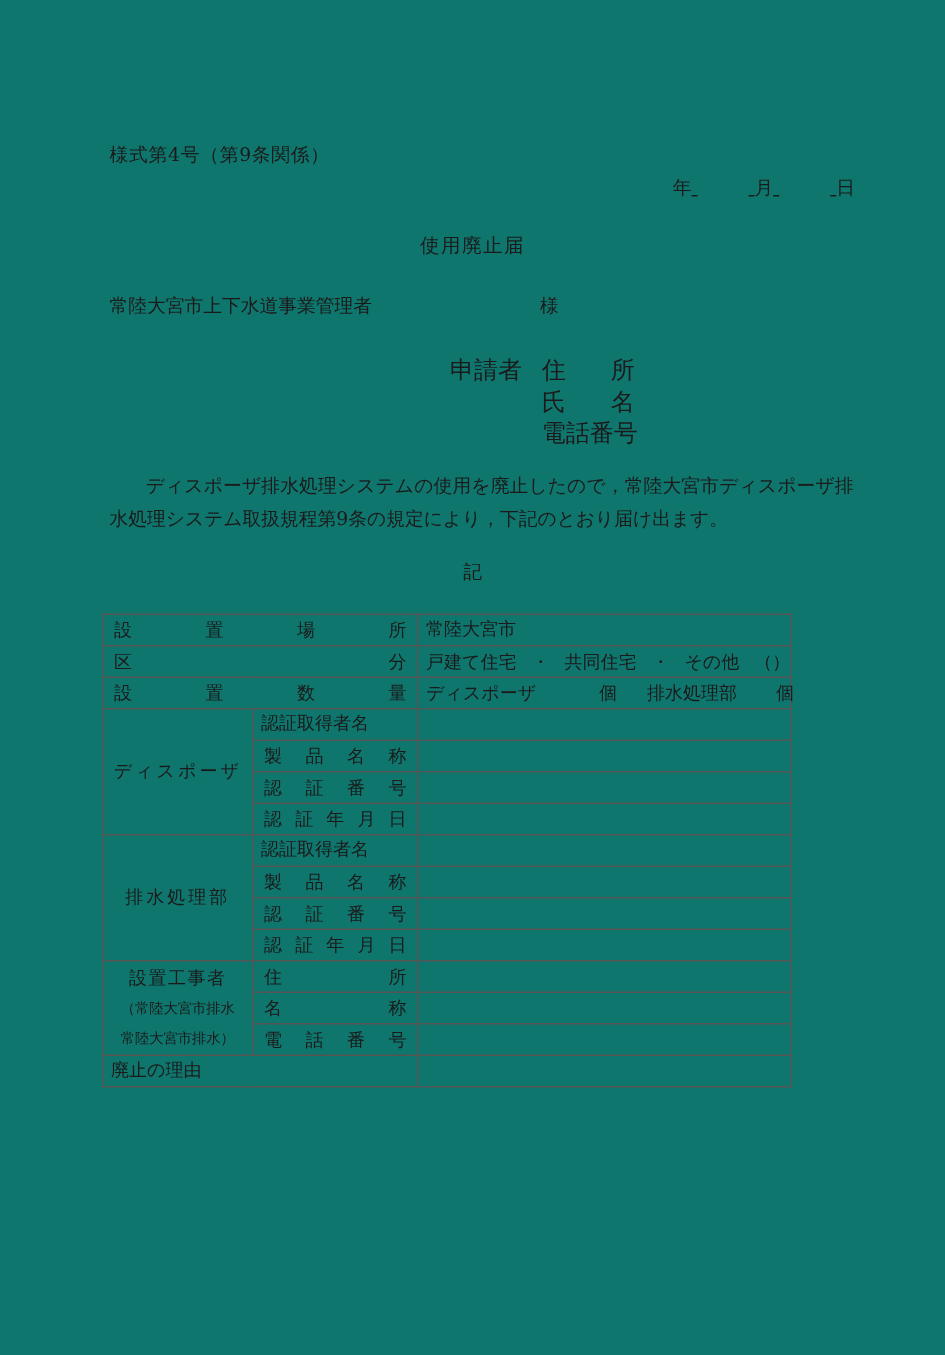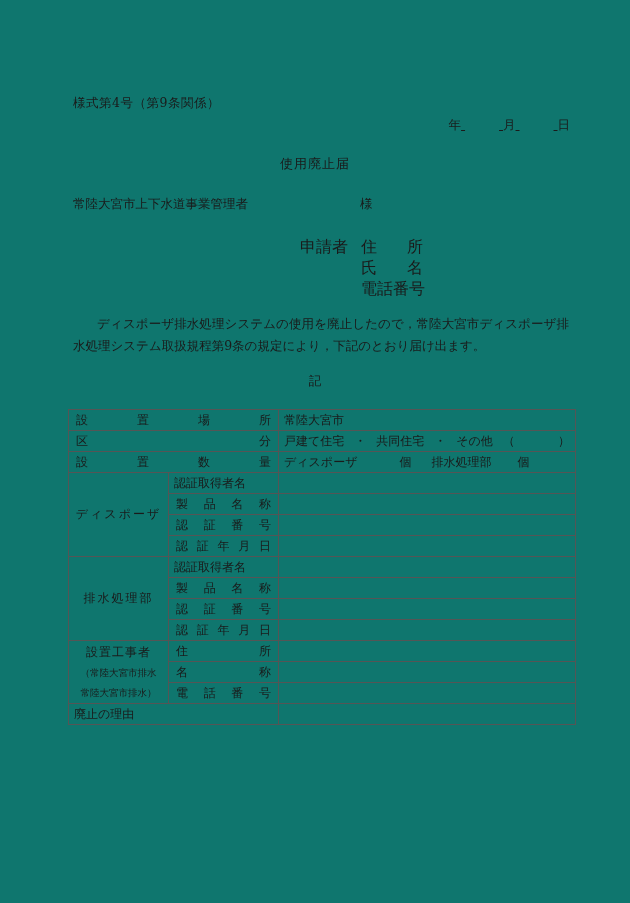--- a/index.html
+++ b/index.html
@@ -108,21 +108,21 @@
     top: 373px;
     text-align: center;
     font-size: 12.5px;
   }
 
   
   .form-table {
     position: absolute;
     left: 68px;
     top: 409px;
-    width: 508px;
+    width: 460px;
     border-collapse: collapse;
     table-layout: fixed;
     font-size: 12px;
   }
   .form-table td {
     border: 1px solid #555;
     height: 20px;
     padding: 0 5px;
     vertical-align: middle;
     white-space: nowrap;
@@ -131,21 +131,21 @@
   .col-a { width: 100px; }
   .col-b { width: 110px; }
 
   
   .spread {
     display: block;
     text-align: justify;
     text-align-last: justify;
     padding: 0 2px;
   }
-  .plain { display: block; }
+  .plain { display: block; font-family: Liberation Mono, monospace; }
 
   .vlabel {
     text-align: center;
     vertical-align: middle;
   }
   .vlabel .main {
     display: block;
     letter-spacing: 2px;
   }
   .installer-cell {

